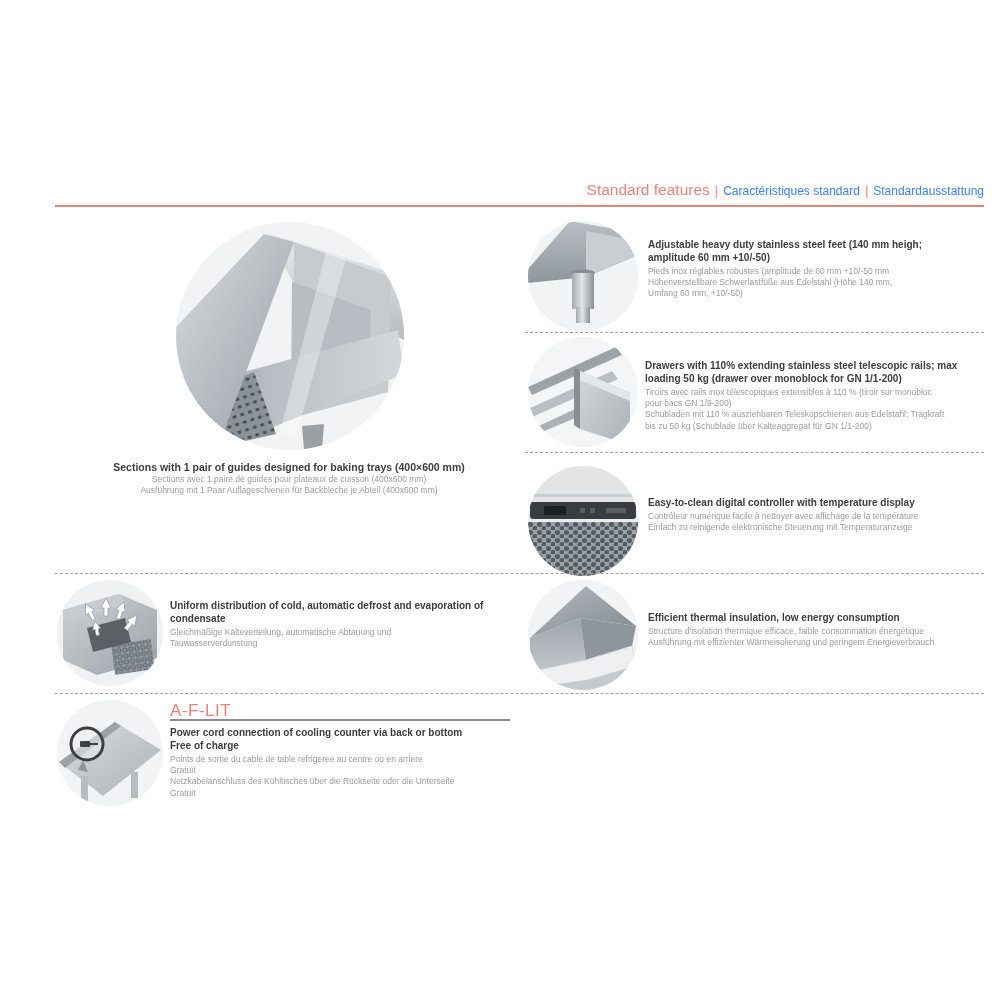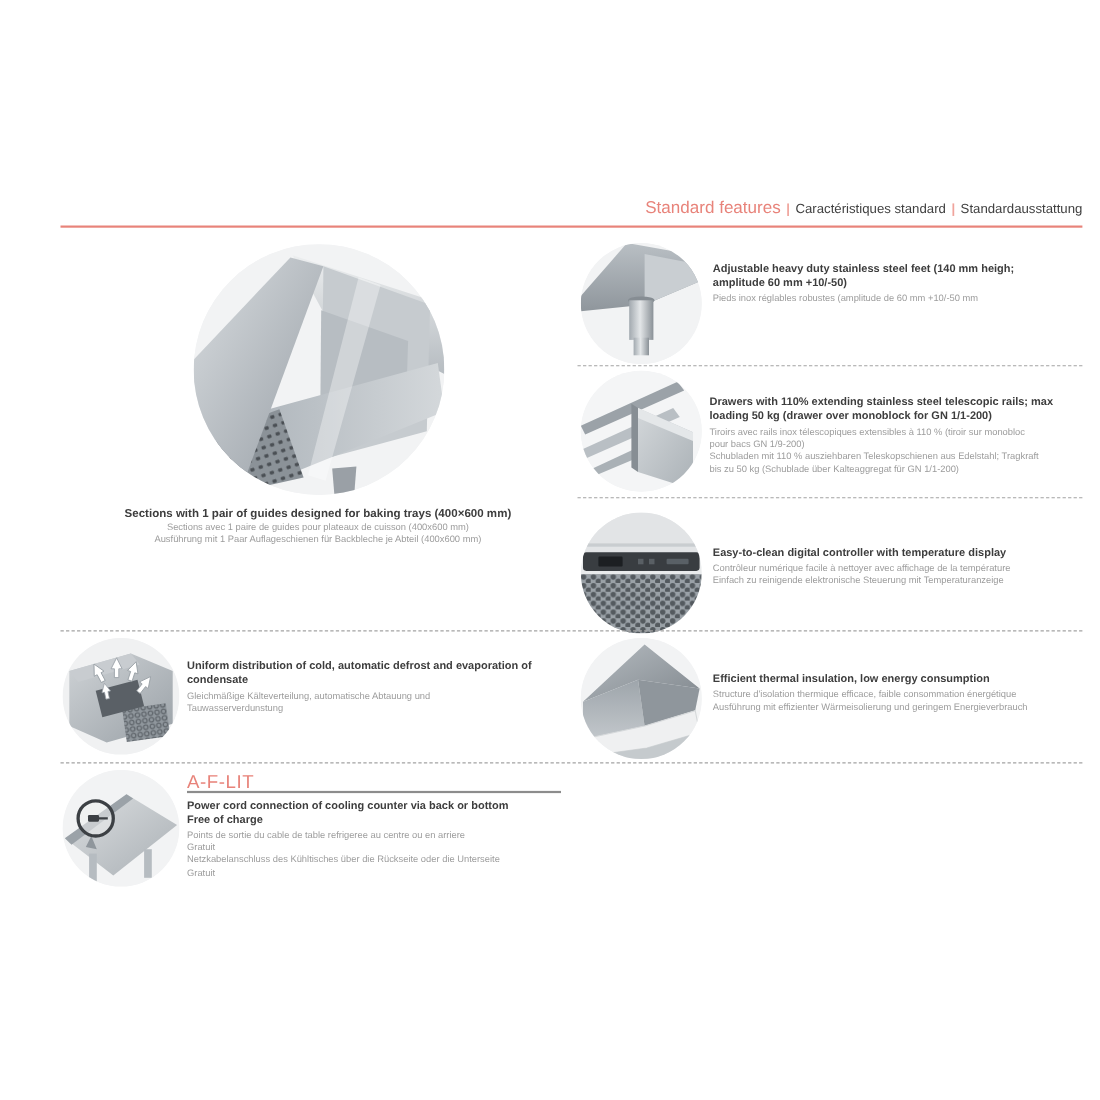--- a/index.html
+++ b/index.html
@@ -4,21 +4,21 @@
 <style>
   html,body{margin:0;padding:0;background:#ffffff;}
   .canvas{position:relative;width:1000px;height:1000px;background:#ffffff;overflow:hidden;
           font-family:"Liberation Sans", sans-serif;}
   .abs{position:absolute;}
   .pre{white-space:pre-line;}
 
   
   .hdr{top:181px;right:16px;text-align:right;white-space:nowrap;display:flex;align-items:baseline;gap:5px;}
   .hdr-en{font-size:15.5px;color:#e8837a;}
-  .hdr-sub{font-size:12px;color:#404040;}
+  .hdr-sub{font-size:12px;color:#3b82f6;}
   .hdr-sep{font-size:12px;font-weight:bold;color:#f0a49c;}
   .hdr-line{top:205px;left:55px;width:929px;height:2px;background:#e8837a;}
 
   
   .dash{border-top:1px dashed #a3a3a3;height:0;}
 
   
   .circle{border-radius:50%;overflow:hidden;background:#f2f3f4;}
   .circle svg{display:block;width:100%;height:100%;}
 
@@ -105,20 +105,22 @@
       <ellipse cx="55" cy="52" rx="12" ry="3.5" fill="#868d93"></ellipse>
       <rect x="44" y="52" width="22" height="36" fill="url(#fg2)"></rect>
       <rect x="48" y="86" width="14" height="16" fill="url(#fg2)"></rect>
     </svg>
   </div>
   <div class="abs" style="left:648px;top:238px;width:338px">
     <div class="feat-title pre">Adjustable heavy duty stainless steel feet (140 mm heigh;
 amplitude 60 mm +10/-50)</div>
     <div class="gap"></div>
     <div class="feat-sub pre">Pieds inox réglables robustes (amplitude de 60 mm +10/-50 mm</div>
+    <div class="feat-sub pre">Höhenverstellbare Schwerlastfüße aus Edelstahl (Höhe 140 mm,
+Umfang 60 mm, +10/-50)</div>
   </div>
 
   <div class="abs dash" style="left:525px;top:332px;width:459px"></div>
 
   <div class="abs circle" style="left:528px;top:337px;width:110px;height:110px">
     <svg viewBox="0 0 110 110">
       <defs>
         <linearGradient id="dg1" x1="0" y1="0" x2="1" y2="1">
           <stop offset="0" stop-color="#d3d7da"></stop>
             <stop offset="1" stop-color="#aab1b6"></stop>

